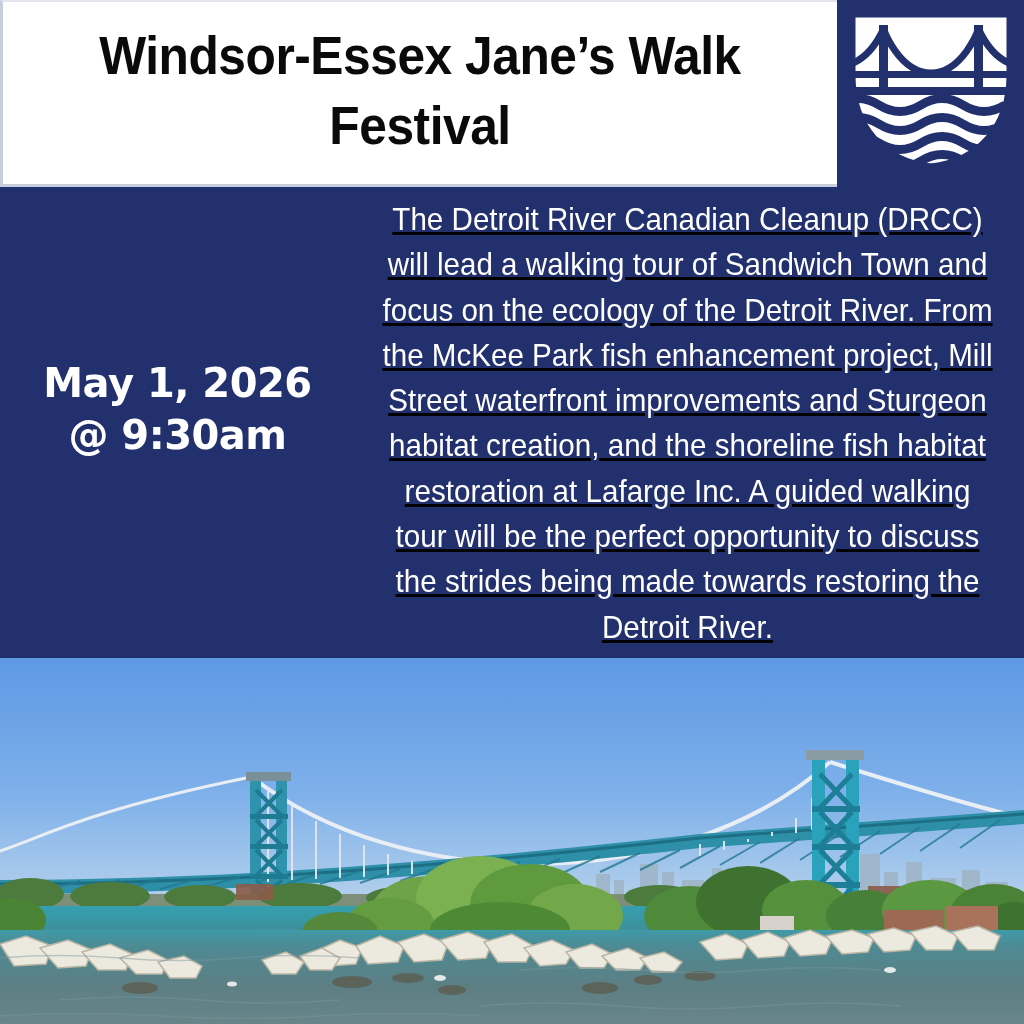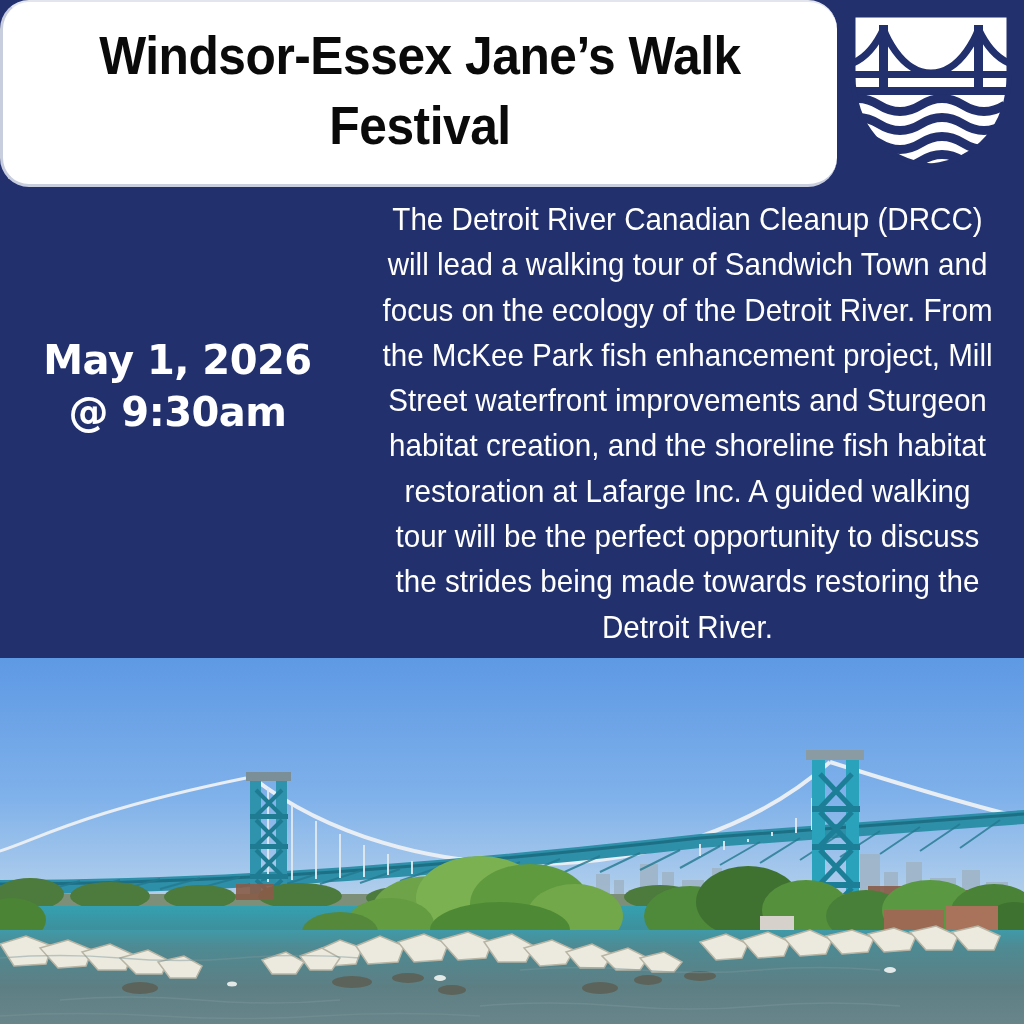--- a/index.html
+++ b/index.html
@@ -20,21 +20,20 @@
   }
   .header-title-box{
     flex:0 0 837px;
     background:#ffffff;
     border-left:3px solid #c9cede;
     border-top:2px solid #e2e5ee;
     border-bottom:3px solid #c9cede;
     box-sizing:border-box;
     display:flex;align-items:center;justify-content:center;
     padding:4px 30px 10px 30px;
-    border-radius:29px;
   }
   .header-title{
     font-family:"Liberation Sans Narrow","Liberation Sans",sans-serif;
     font-weight:bold;
     font-size:54px;
     line-height:1.30;
     color:#0a0a0a;
     text-align:center;
     letter-spacing:-0.5px;
     transform:scaleX(0.92);
@@ -49,40 +48,40 @@
   }
   .logo-svg{display:block;}
 
   
   .body-band{
     position:absolute;left:0;top:187px;width:1024px;height:471px;
     background:#22306e;
   }
   .left-col{
     position:absolute;left:0;top:0;width:355px;height:471px;
-    display:flex;flex-direction:column;justify-content:center;
+    display:flex;flex-direction:row;justify-content:center;
     align-items:center;
     padding:0 6px 26px 6px;box-sizing:border-box;
   }
   .left-line{
     font-family:"DejaVu Sans","Liberation Sans",sans-serif;
     font-weight:bold;
     color:#ffffff;
     font-size:40px;
     line-height:1.28;
     text-align:center;
     white-space:pre-line;
     letter-spacing:-0.5px;
   }
   .left-gap{height:46px;}
 
   .right-col{
     position:absolute;left:355px;top:0;width:669px;height:471px;
     padding:10px 16px 8px 12px;box-sizing:border-box;
-    display:flex;align-items:flex-start;justify-content:center;
+    display:flex;align-items:flex-start;justify-content:center;text-decoration:underline;
   }
   .body-paragraph{
     font-family:"Liberation Sans Narrow","Liberation Sans",sans-serif;
     color:#ffffff;
     font-size:30.5px;
     line-height:1.485;
     text-align:center;
     transform:scaleX(0.97);
     transform-origin:top center;
     margin:0;

